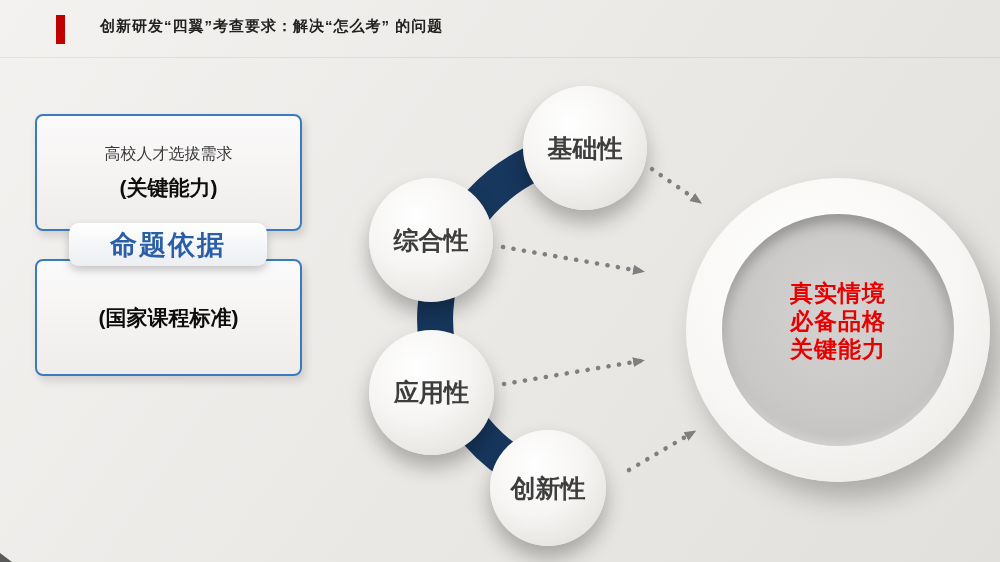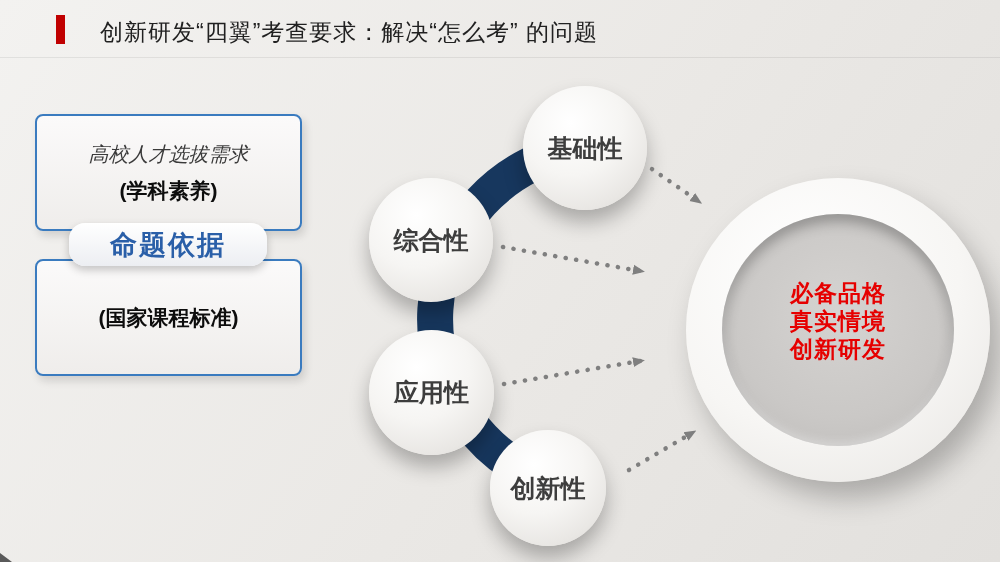--- a/index.html
+++ b/index.html
@@ -12,38 +12,38 @@
     --arrow-gray:#7f7f7f;
     --target-red:#e60000;
   }
   html,body{margin:0;padding:0;background:#ffffff;}
   .slide{
     position:relative;width:1000px;height:562px;overflow:hidden;
     background:linear-gradient(125deg,#f3f2f0 0%,#eae8e5 55%,#e2e0dd 100%);
     font-family:"Liberation Sans","DejaVu Sans",sans-serif;
   }
   .accent-bar{position:absolute;left:56px;top:15px;width:9px;height:29px;background:var(--accent-red);}
-  .title{position:absolute;left:100px;top:17px;font-size:23px;font-weight:normal;color:var(--title-text);letter-spacing:1px;white-space:nowrap;}
+  .title{position:absolute;left:100px;top:17px;font-size:15px;font-weight:bold;color:var(--title-text);letter-spacing:1px;white-space:nowrap;}
   .title-divider{position:absolute;left:0;top:57px;width:100%;height:1px;background:rgba(0,0,0,0.07);}
 
   .src-box{
     position:absolute;left:35px;width:263px;height:113px;
     border:2px solid var(--box-border-blue);border-radius:8px;
     background:linear-gradient(180deg,#fbfafa,#efedeb);
     box-shadow:3px 5px 9px rgba(0,0,0,0.13);
     display:flex;flex-direction:column;align-items:center;justify-content:center;gap:9px;
     z-index:1;
   }
   .src-box.top{top:114px;}
   .src-box.bottom{top:259px;}
-  .src-line1{font-size:20px;color:#3a3a3a;font-style:italic;}
+  .src-line1{font-size:16px;color:#3a3a3a;}
   .src-line2{font-size:21px;font-weight:bold;color:#0d0d0d;}
 
   .badge{
-    position:absolute;left:69px;top:223px;width:198px;height:43px;border-radius:16px;
+    position:absolute;left:69px;top:223px;width:198px;height:43px;border-radius:10px;
     background:linear-gradient(180deg,#ffffff,#eceef2);
     box-shadow:0 4px 9px rgba(0,0,0,0.22);
     display:flex;align-items:center;justify-content:center;
     font-size:27px;font-weight:bold;color:var(--badge-blue);letter-spacing:2px;z-index:3;
   }
 
   .overlay-svg{position:absolute;left:0;top:0;width:1000px;height:562px;pointer-events:none;}
   .arc-path{stroke:var(--arc-navy);stroke-width:36;fill:none;}
   .dotline{stroke:var(--arrow-gray);stroke-width:4.5;stroke-dasharray:0.1 10.5;stroke-linecap:round;fill:none;}
   .arrows{z-index:2;}
@@ -82,21 +82,21 @@
 <body>
 
 <div class="slide">
 
   <div class="accent-bar"></div>
   <div class="title">创新研发“四翼”考查要求：解决“怎么考” 的问题</div>
   <div class="title-divider"></div>
 
   <div class="src-box top">
     <div class="src-line1">高校人才选拔需求</div>
-    <div class="src-line2">(学科素养)</div>
+    <div class="src-line2">(关键能力)</div>
   </div>
 
   <div class="badge">命题依据</div>
 
   <div class="src-box bottom">
     <div class="src-line2">(国家课程标准)</div>
   </div>
 
   <svg class="overlay-svg" viewBox="0 0 1000 562" aria-hidden="true">
     <path class="arc-path" d="M 585 148 A 173 173 0 0 0 565 487"></path>
@@ -123,22 +123,22 @@
     </defs>
     <line class="dotline" x1="652" y1="169" x2="698" y2="201" marker-end="url(#ah)"></line>
     <line class="dotline" x1="503" y1="247" x2="640" y2="271" marker-end="url(#ah)"></line>
     <line class="dotline" x1="504" y1="384" x2="640" y2="361" marker-end="url(#ah)"></line>
     <line class="dotline" x1="629" y1="470" x2="692" y2="433" marker-end="url(#ah)"></line>
   </svg>
 
   <div class="target-outer">
     <div class="target-inner">
       <div class="target-lines">
+        <div class="target-line">真实情境</div>
         <div class="target-line">必备品格</div>
-        <div class="target-line">真实情境</div>
-        <div class="target-line">创新研发</div>
+        <div class="target-line">关键能力</div>
       </div>
     </div>
   </div>
 
   <div class="corner-mark"></div>
 
 </div>
 
 </body></html>

